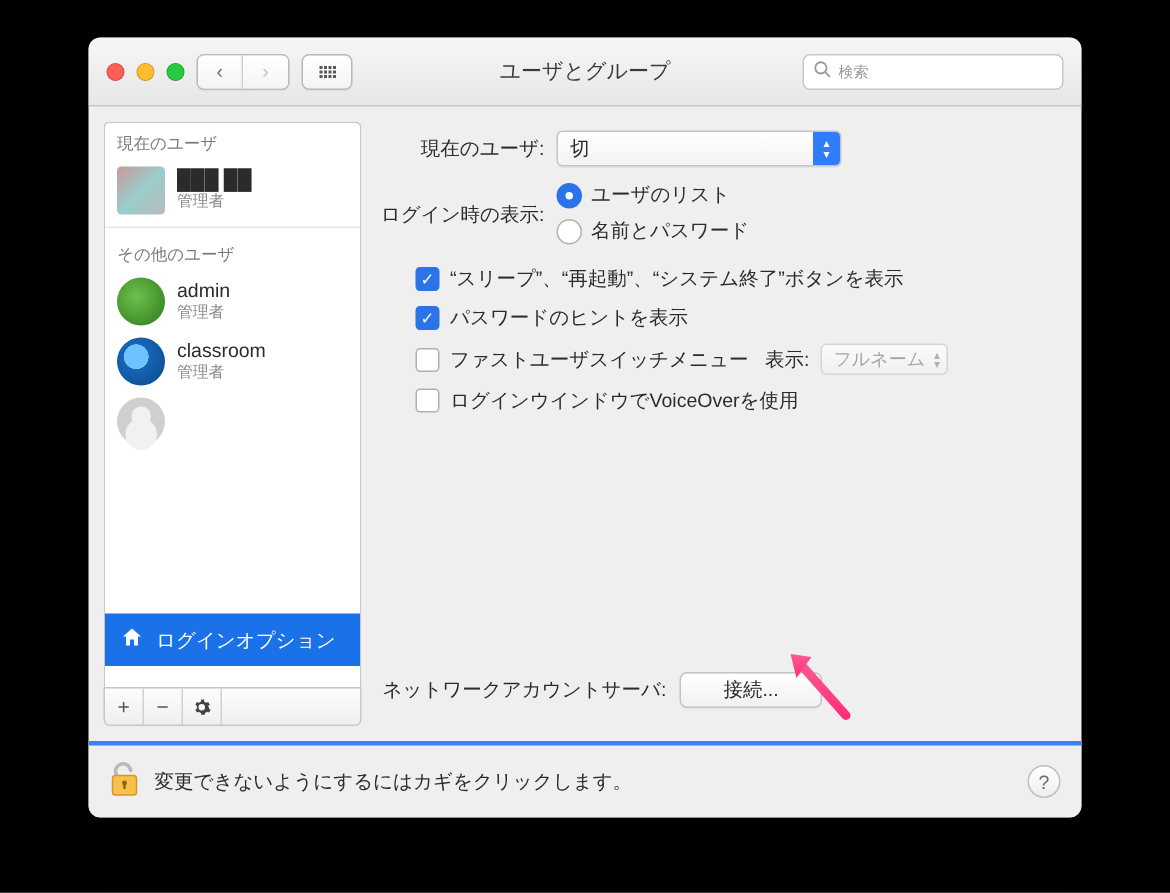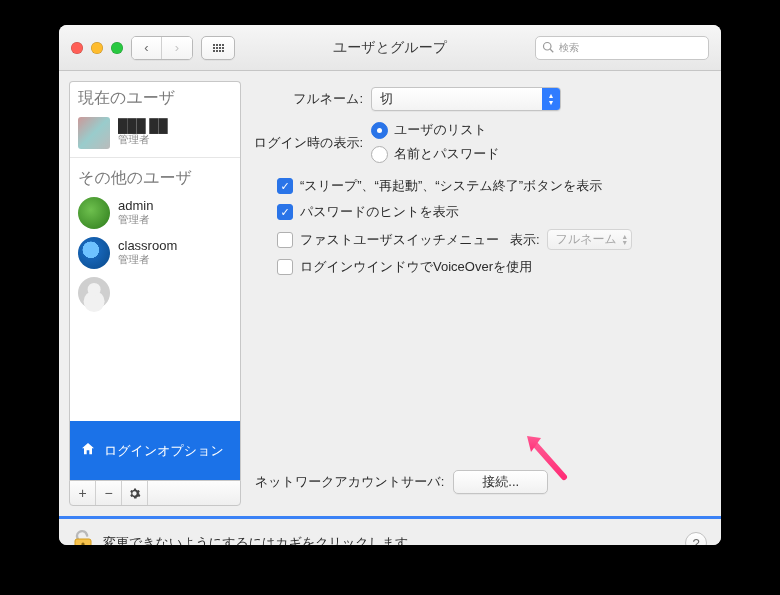--- a/index.html
+++ b/index.html
@@ -138,21 +138,21 @@
     flex: 1 1 auto;
     background: #fff;
     border: 1px solid #c7c7c7;
     border-bottom: none;
     border-top-left-radius: 4px;
     border-top-right-radius: 4px;
     overflow: hidden;
   }
   .group-label {
     padding: 6px 8px 4px 8px;
-    font-size: 16px;
+    font-size: 11px;
     color: #7a7a7a;
     font-family: Liberation Serif, serif;
   }
   .user-row {
     display: flex;
     align-items: center;
     gap: 8px;
     padding: 4px 8px;
   }
   .avatar {
@@ -183,21 +183,21 @@
 
   .hr { height: 1px; background: #e6e6e6; margin: 4px 0; }
 
   .login-opt {
     margin-top: auto;
     background: #1b72e8;
     color: #fff;
     display: flex;
     align-items: center;
     gap: 8px;
-    padding: 20px 10px;
+    padding: 8px 10px;
     font-size: 13px;
     font-weight: 500;
   }
   .login-opt svg { width: 16px; height: 16px; fill: #fff; }
 
   .side-toolbar {
     height: 24px;
     border: 1px solid #c7c7c7;
     border-bottom-left-radius: 4px;
     border-bottom-right-radius: 4px;
@@ -446,21 +446,21 @@
           <svg width="13" height="13" viewBox="0 0 24 24">
               <path fill="#444" d="M12 8a4 4 0 1 0 0 8 4 4 0 0 0 0-8zm9 4a9 9 0 0 1-.12 1.46l2 1.56-1.92 3.32-2.35-.94a7.5 7.5 0 0 1-2.53 1.47l-.36 2.5H11.3l-.36-2.5a7.5 7.5 0 0 1-2.53-1.47l-2.35.94L4.14 15l2-1.56A9 9 0 0 1 6 12c0-.5.04-.98.12-1.46l-2-1.56L6.06 5.66l2.35.94A7.5 7.5 0 0 1 10.94 5.1l.36-2.5h3.4l.36 2.5a7.5 7.5 0 0 1 2.53 1.47l2.35-.94 1.92 3.32-2 1.56c.8.48.12.96.12 1.46z"></path>
             </svg>
         </button>
       </div>
     </div>
 
     <div class="main">
 
       <div class="form-row">
-        <span class="label-col">フルネーム:</span>
+        <span class="label-col">現在のユーザ:</span>
         <div class="popup">
           <span>切</span>
           <span class="stepper-end">
             <span>▴</span>
             <span>▾</span>
           </span>
         </div>
       </div>
 
       <div class="form-row" style="align-items:center">

